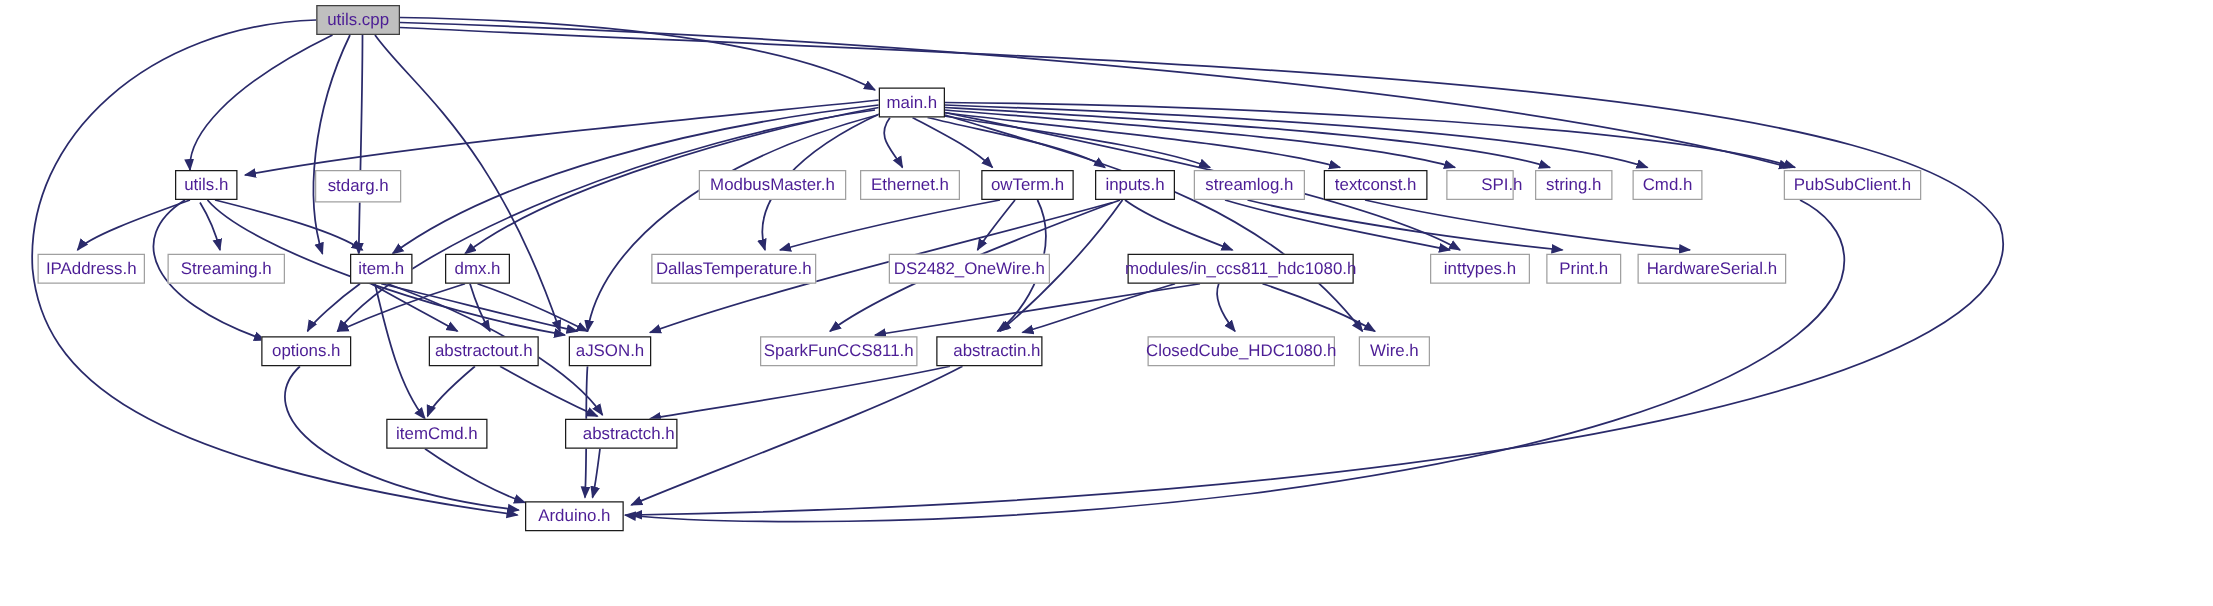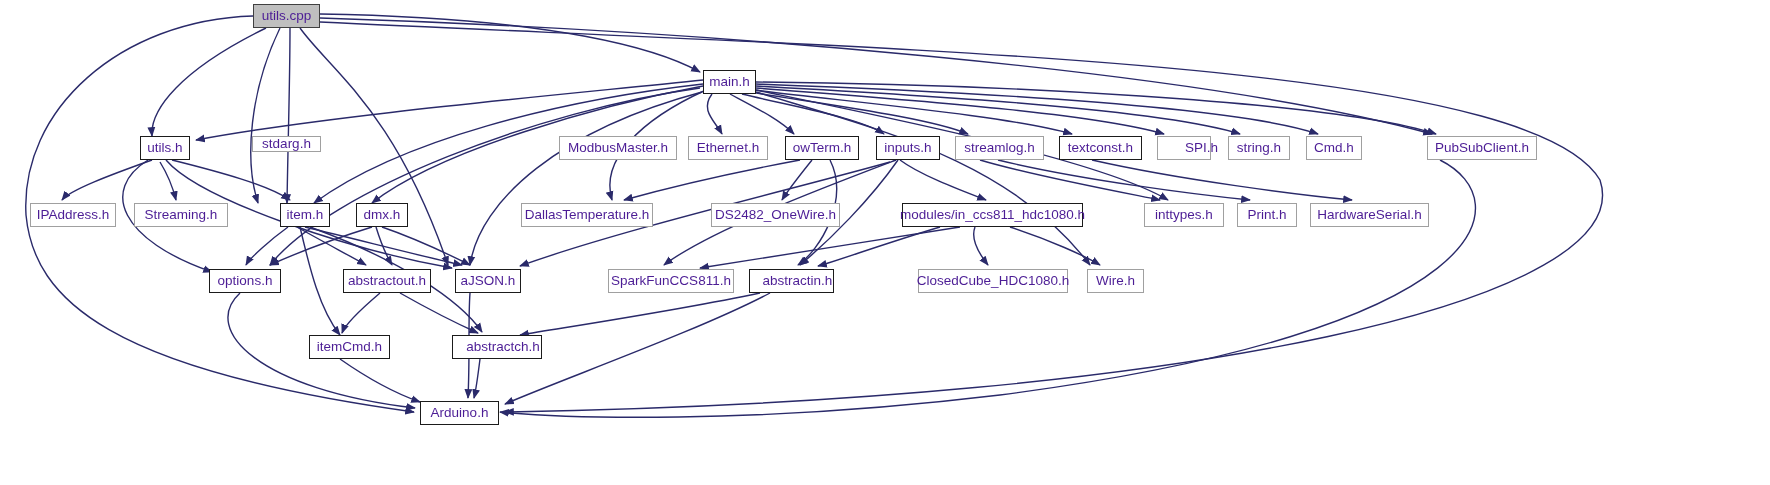--- a/index.html
+++ b/index.html
@@ -89,21 +89,21 @@
       <path d="M 770 293 C 700 330 560 380 505 404" fill="none" stroke="#2a2a6a" stroke-width="1.4" marker-end="url(#arrow)"></path>
       <path d="M 470 293 C 468 320 470 355 468 398" fill="none" stroke="#2a2a6a" stroke-width="1.4" marker-end="url(#arrow)"></path>
       <path d="M 340 359 C 370 380 400 395 420 402" fill="none" stroke="#2a2a6a" stroke-width="1.4" marker-end="url(#arrow)"></path>
       <path d="M 480 359 C 478 375 476 390 474 398" fill="none" stroke="#2a2a6a" stroke-width="1.4" marker-end="url(#arrow)"></path>
       <path d="M 240 293 C 200 330 260 390 415 408" fill="none" stroke="#2a2a6a" stroke-width="1.4" marker-end="url(#arrow)"></path>
       <path d="M 1440 160 C 1520 200 1500 330 1000 395 C 750 425 560 418 500 412" fill="none" stroke="#2a2a6a" stroke-width="1.4" marker-end="url(#arrow)"></path>
     </svg>
 <div class="node root" style="left: 253px; top: 4px; width: 67px; height: 24px;">utils.cpp</div>
     <div class="node thick" style="left: 703px; top: 70px; width: 53px; height: 24px;">main.h</div>
     <div class="node thick" style="left: 140px; top: 136px; width: 50px; height: 24px;">utils.h</div>
-    <div class="node" style="left: 252px; top: 136px; width: 69px; height: 16px;">stdarg.h</div>
+    <div class="node" style="left: 252px; top: 136px; width: 69px; height: 26px;">stdarg.h</div>
     <div class="node" style="left: 559px; top: 136px; width: 118px; height: 24px;">ModbusMaster.h</div>
     <div class="node" style="left: 688px; top: 136px; width: 80px; height: 24px;">Ethernet.h</div>
     <div class="node thick" style="left: 785px; top: 136px; width: 74px; height: 24px;">owTerm.h</div>
     <div class="node thick" style="left: 876px; top: 136px; width: 64px; height: 24px;">inputs.h</div>
     <div class="node" style="left: 955px; top: 136px; width: 89px; height: 24px;">streamlog.h</div>
     <div class="node thick" style="left: 1059px; top: 136px; width: 83px; height: 24px;">textconst.h</div>
     <div class="node" style="left: 1157px; top: 136px; width: 54px; height: 24px; padding-left: 35px;">SPI.h</div>
     <div class="node" style="left: 1228px; top: 136px; width: 62px; height: 24px;">string.h</div>
     <div class="node" style="left: 1306px; top: 136px; width: 56px; height: 24px;">Cmd.h</div>
     <div class="node" style="left: 1427px; top: 136px; width: 110px; height: 24px;">PubSubClient.h</div>

